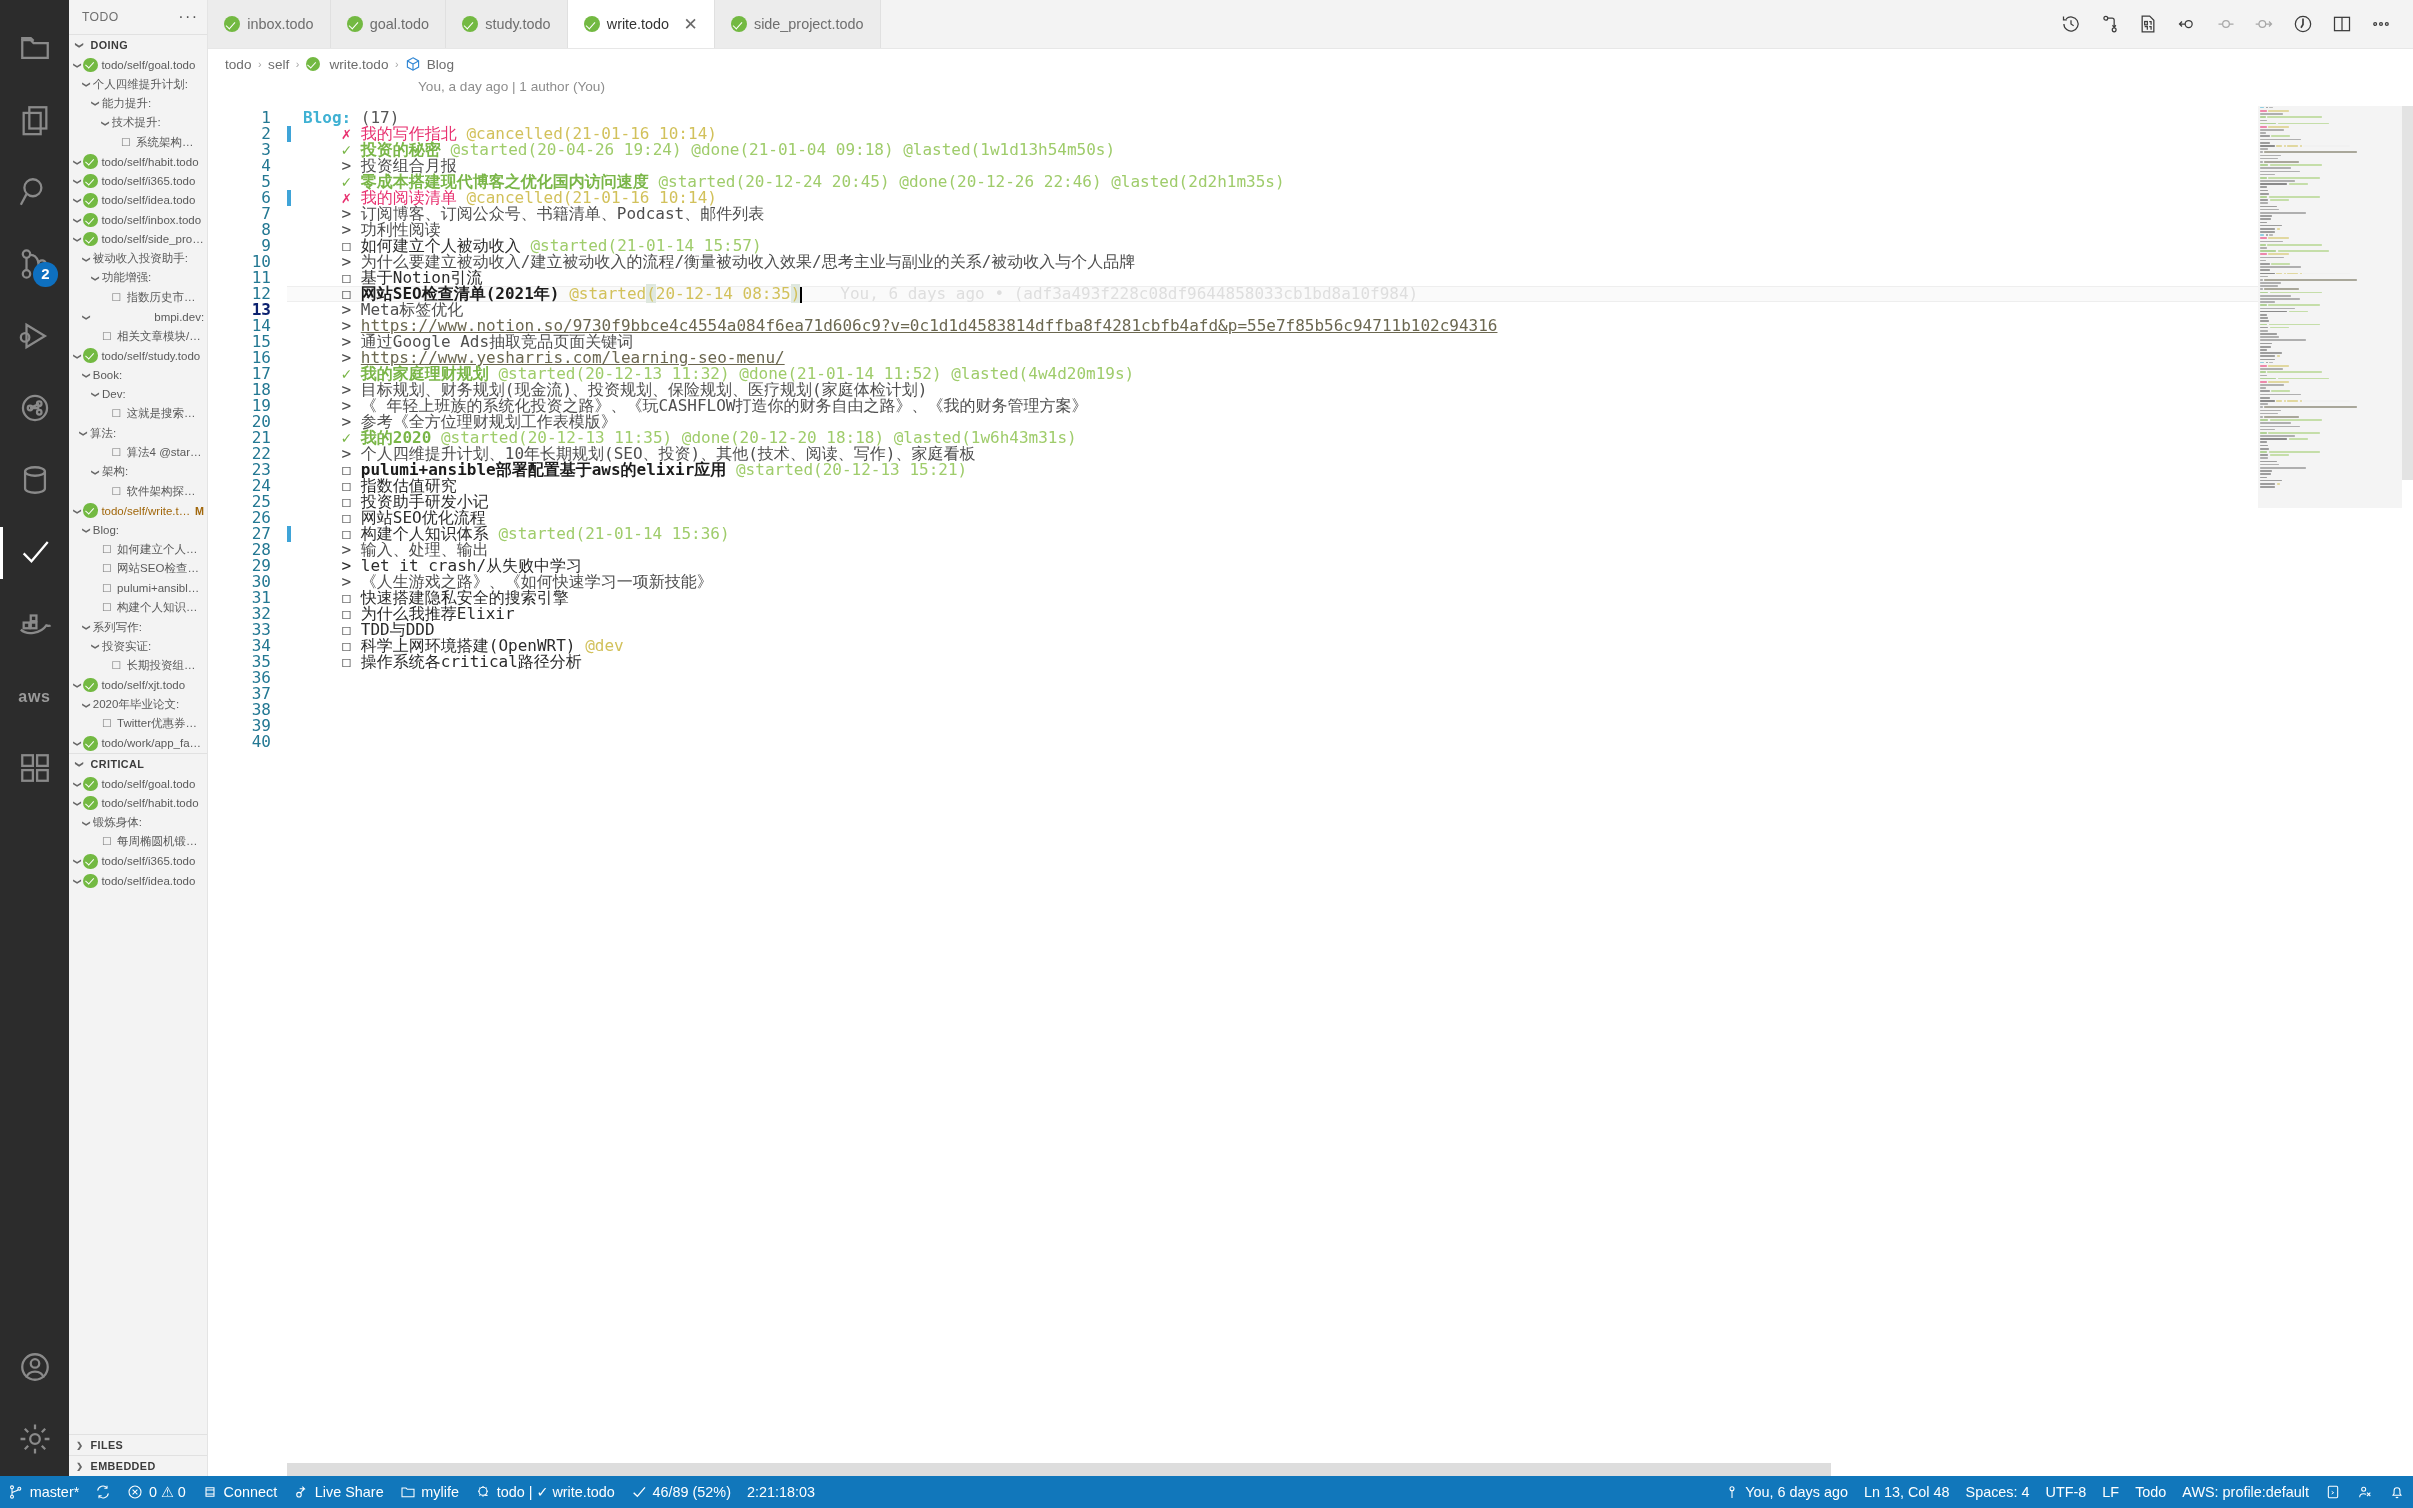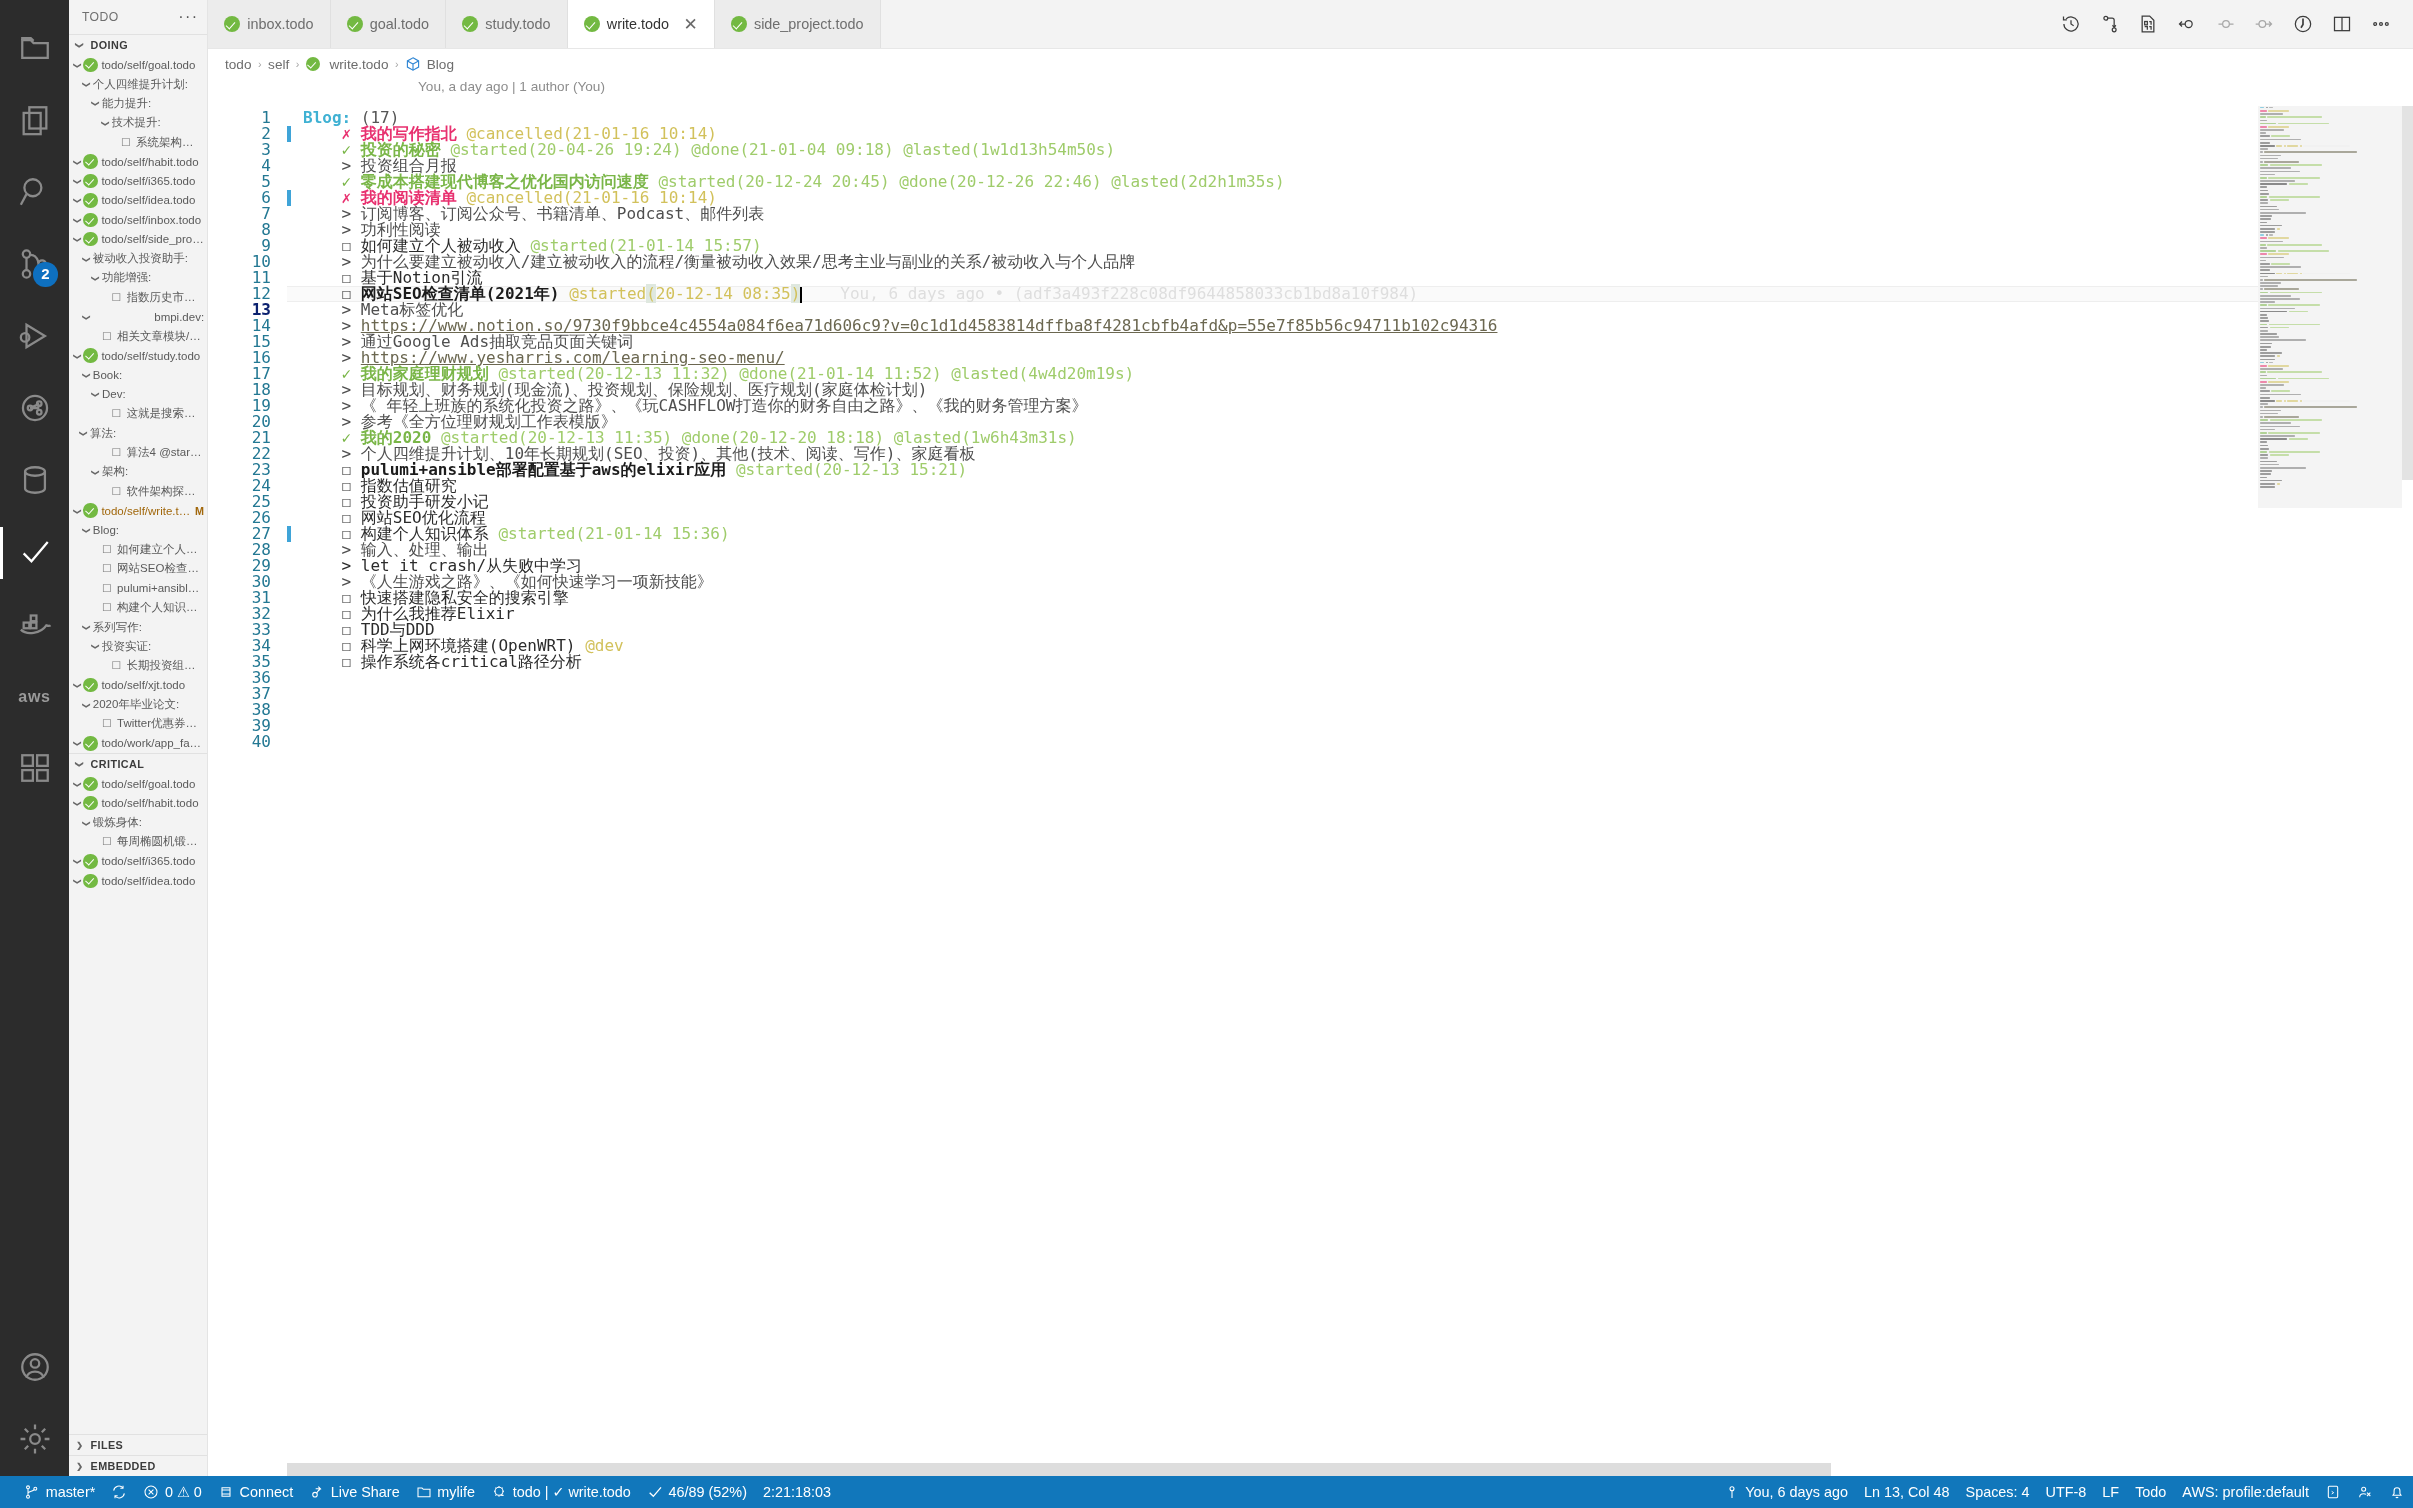--- a/index.html
+++ b/index.html
@@ -90,21 +90,21 @@
      font-family:"DejaVu Sans Mono", monospace; font-size:16px; color:#237893; padding-top:4.3px; }
   .ln { height:16px; line-height:16px; }
   .ln.cur { color:#0b216f; font-weight:bold; }
   #codearea { flex:1; position:relative; padding-top:4.3px; overflow:hidden;
      font-family:"DejaVu Sans Mono", monospace; font-size:16px; }
   .cl { height:16px; line-height:16px; white-space:pre; padding-left:16px;
      position:relative; }
   .cl.current { background:#fafafa; box-shadow:inset 0 0.7px 0 #eaeaea, inset 0 -0.7px 0 #eaeaea; }
   .tok-head { color:#3fb1d3; font-weight:bold; }
   .tok-count { color:#555; }
-  .tok-cancel { color:#e8306f; font-weight:bold; }
+  .tok-cancel { color:#e8306f; font-weight:normal; }
   .tok-done { color:#7ab648; font-weight:bold; }
   .tok-tag { color:#d2c15b; }
   .tok-tagd { color:#9fcc6b; }
   .tok-txt { color:#2b2b2b; }
   .tok-note { color:#4f4f4f; }
   .tok-dev { color:#d2c15b; }
   .tok-link { color:#6b6750; text-decoration:underline; }
   .tok-bold { font-weight:bold; color:#1c1c1c; }
   .bar { position:absolute; left:0; top:0; bottom:0; width:3.6px; background:#3fa4d8; }
   .sel { background:#dfe8df; }
@@ -1109,21 +1109,21 @@
           <div class="thumb"></div>
         </div>
         <div id="hscroll">
           <div class="thumb"></div>
         </div>
       </div>
     </div>
   </div>
 
   <div id="statusbar">
-    <div id="sb-left" style="display:flex;margin-left:16px;">
+    <div id="sb-left" style="display:flex;">
         <div class="sb">
           <span style="display: flex;">
             <svg viewBox="0 0 24 24">
               <circle cx="6" cy="5" r="2.2"></circle>
               <circle cx="6" cy="19" r="2.2"></circle>
               <circle cx="17" cy="7" r="2.2"></circle>
               <path d="M6 7.2v9.6M15.2 8.4c-1.6 2.6-6.2 2.2-9 4.6"></path>
             </svg>
           </span>
           <span>master*</span>

